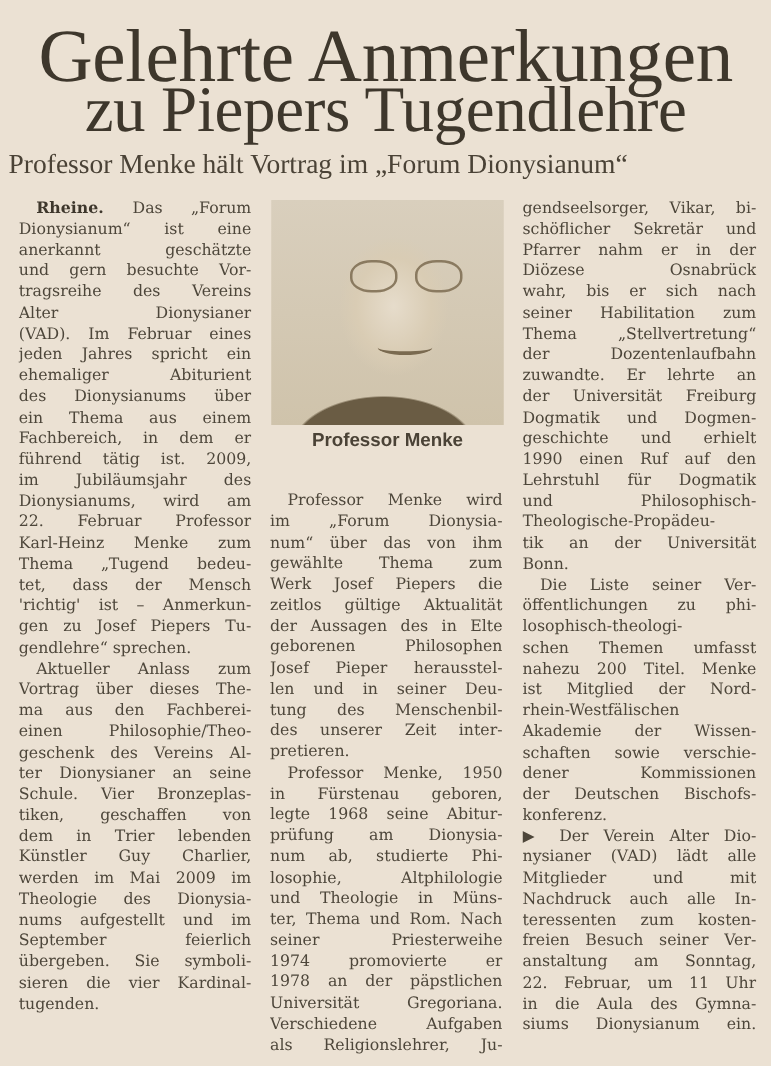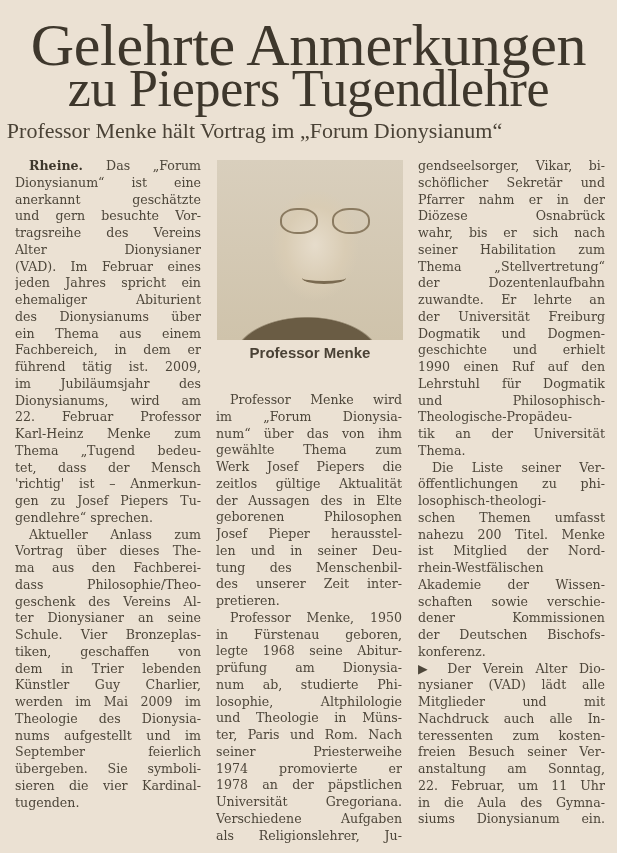--- a/index.html
+++ b/index.html
@@ -86,21 +86,21 @@
     <span class="line">22. Februar Professor</span>
     <span class="line">Karl-Heinz Menke zum</span>
     <span class="line">Thema „Tugend bedeu-</span>
     <span class="line">tet, dass der Mensch</span>
     <span class="line">'richtig' ist – Anmerkun-</span>
     <span class="line">gen zu Josef Piepers Tu-</span>
     <span class="line last">gendlehre“ sprechen.</span>
     <span class="line indent">Aktueller Anlass zum</span>
     <span class="line">Vortrag über dieses The-</span>
     <span class="line">ma aus den Fachberei-</span>
-    <span class="line">dass Philosophie/Theo-</span>
+    <span class="line">einen Philosophie/Theo-</span>
     <span class="line">geschenk des Vereins Al-</span>
     <span class="line">ter Dionysianer an seine</span>
     <span class="line">Schule. Vier Bronzeplas-</span>
     <span class="line">tiken, geschaffen von</span>
     <span class="line">dem in Trier lebenden</span>
     <span class="line">Künstler Guy Charlier,</span>
     <span class="line">werden im Mai 2009 im</span>
     <span class="line">Theologie des Dionysia-</span>
     <span class="line">nums aufgestellt und im</span>
     <span class="line">September feierlich</span>
@@ -122,21 +122,21 @@
     <span class="line">tung des Menschenbil-</span>
     <span class="line">des unserer Zeit inter-</span>
     <span class="line last">pretieren.</span>
     <span class="line indent">Professor Menke, 1950</span>
     <span class="line">in Fürstenau geboren,</span>
     <span class="line">legte 1968 seine Abitur-</span>
     <span class="line">prüfung am Dionysia-</span>
     <span class="line">num ab, studierte Phi-</span>
     <span class="line">losophie, Altphilologie</span>
     <span class="line">und Theologie in Müns-</span>
-    <span class="line">ter, Paris und Rom. Nach</span>
+    <span class="line">ter, Thema und Rom. Nach</span>
     <span class="line">seiner Priesterweihe</span>
     <span class="line">1974 promovierte er</span>
     <span class="line">1978 an der päpstlichen</span>
     <span class="line">Universität Gregoriana.</span>
     <span class="line">Verschiedene Aufgaben</span>
     <span class="line">als Religionslehrer, Ju-</span>
   </div>
 <div class="col col3">
     <span class="line">gendseelsorger, Vikar, bi-</span>
     <span class="line">schöflicher Sekretär und</span>
@@ -148,21 +148,21 @@
     <span class="line">der Dozentenlaufbahn</span>
     <span class="line">zuwandte. Er lehrte an</span>
     <span class="line">der Universität Freiburg</span>
     <span class="line">Dogmatik und Dogmen-</span>
     <span class="line">geschichte und erhielt</span>
     <span class="line">1990 einen Ruf auf den</span>
     <span class="line">Lehrstuhl für Dogmatik</span>
     <span class="line">und Philosophisch-</span>
     <span class="line">Theologische-Propädeu-</span>
     <span class="line">tik an der Universität</span>
-    <span class="line last">Thema.</span>
+    <span class="line last">Bonn.</span>
     <span class="line indent">Die Liste seiner Ver-</span>
     <span class="line">öffentlichungen zu phi-</span>
     <span class="line last">losophisch-theologi-</span>
     <span class="line">schen Themen umfasst</span>
     <span class="line">nahezu 200 Titel. Menke</span>
     <span class="line">ist Mitglied der Nord-</span>
     <span class="line last">rhein-Westfälischen</span>
     <span class="line">Akademie der Wissen-</span>
     <span class="line">schaften sowie verschie-</span>
     <span class="line">dener Kommissionen</span>

